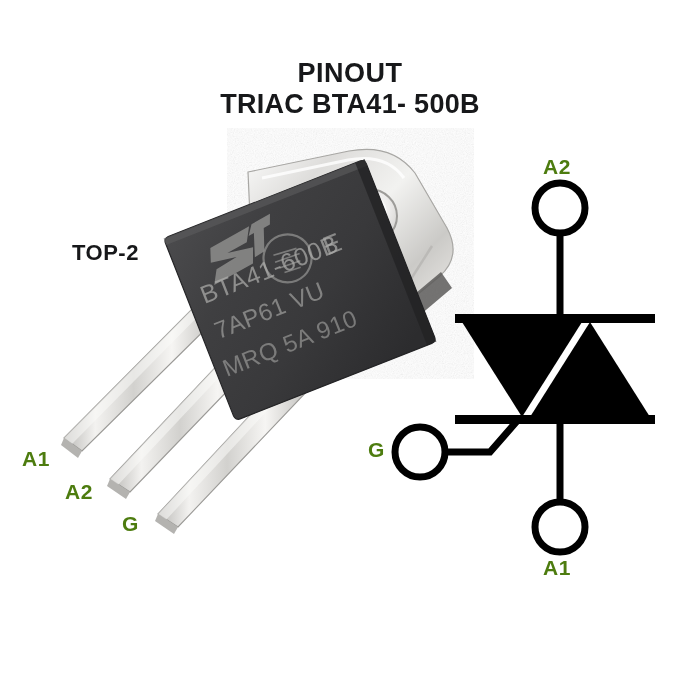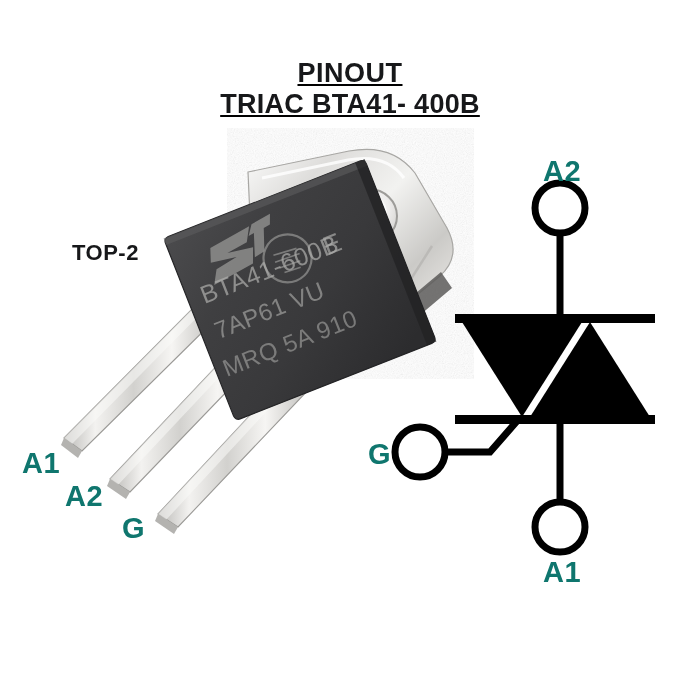--- a/index.html
+++ b/index.html
@@ -17,21 +17,20 @@
   }
 
   
   .title-block {
     position: absolute;
     left: 0;
     top: 58px;
     width: 700px;
     text-align: center;
     pointer-events: none;
-    text-decoration: underline;
   }
   .title-line1 {
     display: block;
     font-size: 27px;
     font-weight: bold;
     letter-spacing: 0.5px;
     color: #17181a;
     line-height: 1.12;
   }
   .title-line2 {
@@ -49,23 +48,23 @@
     top: 240px;
     font-size: 22px;
     font-weight: bold;
     letter-spacing: 0.5px;
     color: #17181a;
   }
 
   
   .pin-label {
     position: absolute;
-    font-size: 29px;
-    font-weight: bold;
-    color: #0f766e;
+    font-size: 21px;
+    font-weight: bold;
+    color: #4d7c0f;
     letter-spacing: 0.5px;
   }
   .pin-a1-photo { left: 22px;  top: 447px; }
   .pin-a2-photo { left: 65px;  top: 480px; }
   .pin-g-photo  { left: 122px; top: 512px; }
 
   .pin-a2-schem { left: 543px; top: 155px; }
   .pin-g-schem  { left: 368px; top: 438px; }
   .pin-a1-schem { left: 543px; top: 556px; }
 
@@ -89,21 +88,21 @@
   }
   .schematic-layer svg { display: block; }
 </style>
 </head>
 <body>
 
 <div id="root">
 
   <div class="title-block">
     <span class="title-line1">PINOUT</span>
-    <span class="title-line2">TRIAC BTA41- 400B</span>
+    <span class="title-line2">TRIAC BTA41- 500B</span>
   </div>
 
   <div class="photo-layer">
     <svg width="700" height="700" viewBox="0 0 700 700" xmlns="http://www.w3.org/2000/svg">
       <defs>
 
         <linearGradient id="metalGrad" x1="0" y1="0" x2="1" y2="1">
           <stop offset="0%" stop-color="#fbfbfa"></stop>
           <stop offset="22%" stop-color="#dedddb"></stop>
           <stop offset="45%" stop-color="#f2f2f0"></stop>

